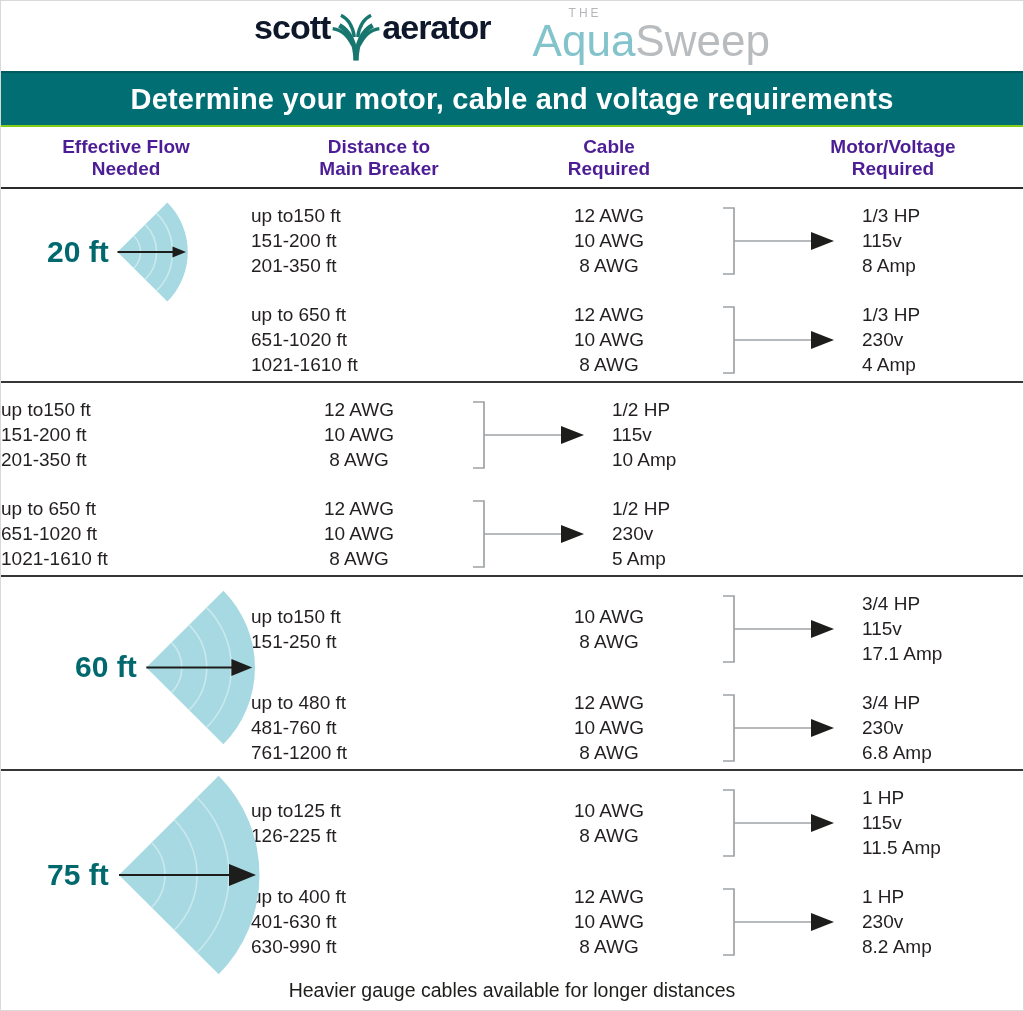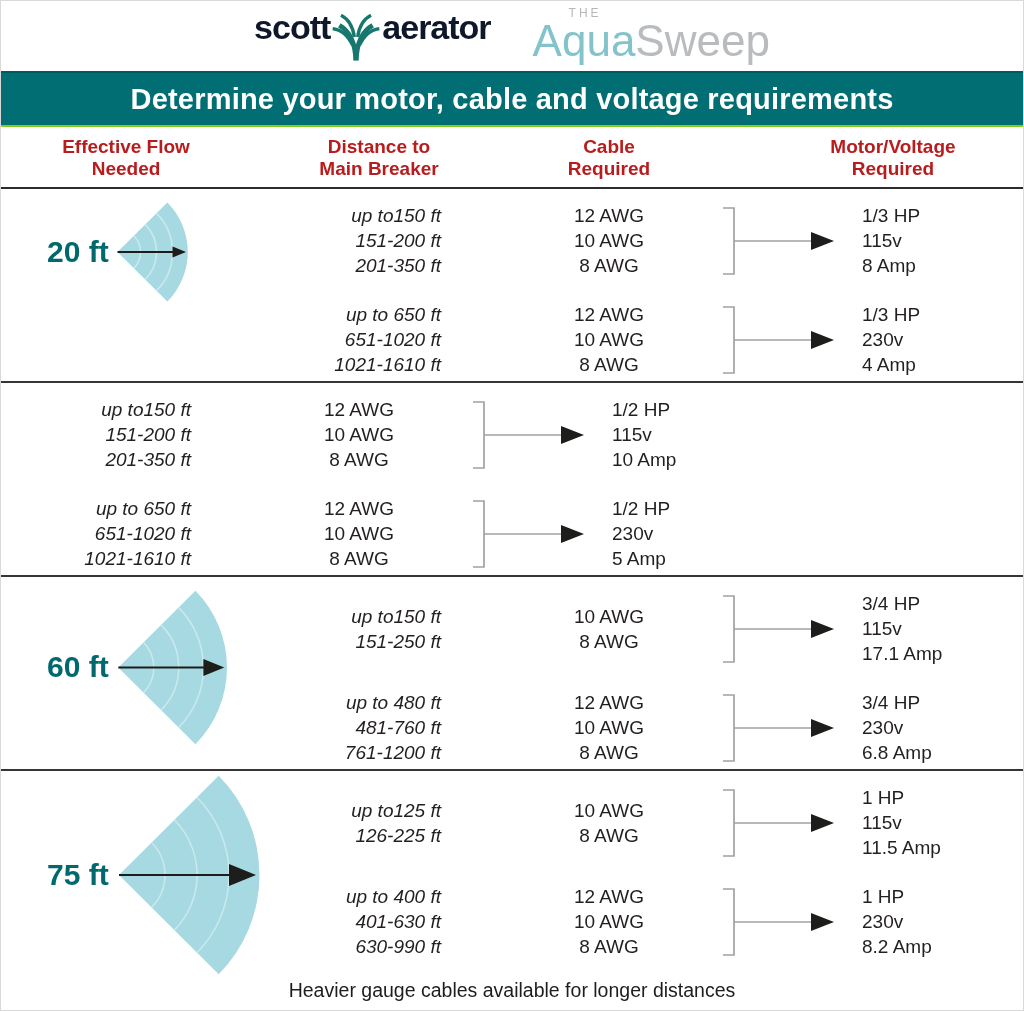--- a/index.html
+++ b/index.html
@@ -16,45 +16,45 @@
   .aqua-logo{position:relative;font-size:44px;line-height:1;padding-top:10px;letter-spacing:0;}
   .aqua-logo .the{position:absolute;top:-2px;left:36px;font-size:12px;letter-spacing:3px;color:#b4b7b9;font-weight:normal;}
   .aqua-word{color:#83c3cc;}
   .sweep-word{color:#b9bcbe;}
   
   .banner{height:56px;background:#016e73;display:flex;align-items:center;justify-content:center;
     box-sizing:border-box;border-top:2px solid #015a5f;border-bottom:2px solid #84cc16;}
   .banner-title{color:#ffffff;font-weight:bold;font-size:29px;letter-spacing:0.2px;}
   
   .col-headers{height:62px;display:flex;align-items:center;box-sizing:border-box;
-    border-bottom:2px solid #2b2b2b;color:#b91c1c;font-weight:bold;font-size:19px;
+    border-bottom:2px solid #2b2b2b;color:#4c1d95;font-weight:bold;font-size:19px;
     line-height:22px;text-align:center;padding-top:2px;}
   .hdr{flex:none;}
   .h1{width:250px;}
   .h2{width:256px;}
   .h3{width:204px;}
   .h4{width:314px;box-sizing:border-box;padding-left:50px;}
   
   .section{height:194px;display:flex;box-sizing:border-box;border-bottom:2px solid #363636;overflow:visible;}
   .section.last{border-bottom:none;height:196px;}
   .col-flow{width:250px;flex:none;display:flex;align-items:center;padding-left:46px;box-sizing:border-box;}
   .flow-wrap{display:flex;align-items:center;}
   .flow-wrap.s1{transform:translateY(-33px);}
-  .flow-wrap.s3{transform:translateY(-6px);}
+  .flow-wrap.s3{transform:translateY(-6px);margin-left:28px;}
   .flow-wrap.s4{transform:translateY(6px);}
   .flow-label{color:#01696e;font-weight:bold;font-size:30px;margin-right:7px;white-space:nowrap;}
   .fan{flex:none;display:block;}
   .f40{width:75px;height:100px;}
   .f50{width:97px;height:130px;}
   .f60{width:116px;height:155px;}
   .f75{width:150px;height:200px;}
   .rows{flex:1;display:flex;flex-direction:column;gap:24px;padding-top:14px;}
   .group{display:flex;align-items:center;height:75px;}
   .cell{font-size:19px;line-height:25px;}
-  .dist{width:190px;flex:none;text-align:right;white-space:nowrap;font-style:italic;}
+  .dist{width:190px;flex:none;white-space:nowrap;}
   .cable{width:273px;flex:none;text-align:center;box-sizing:border-box;padding-left:63px;white-space:nowrap;}
   .bracketcell{width:128px;flex:none;display:flex;align-items:center;}
   .bracketcell svg{display:block;}
   .motor{flex:1;text-align:left;padding-left:20px;white-space:nowrap;}
   
   .footer{height:47px;display:flex;align-items:center;justify-content:center;
     font-size:19.5px;color:#1d1d1b;}
   .defs-holder{position:absolute;width:0;height:0;overflow:hidden;}
 </style>
 </head>

